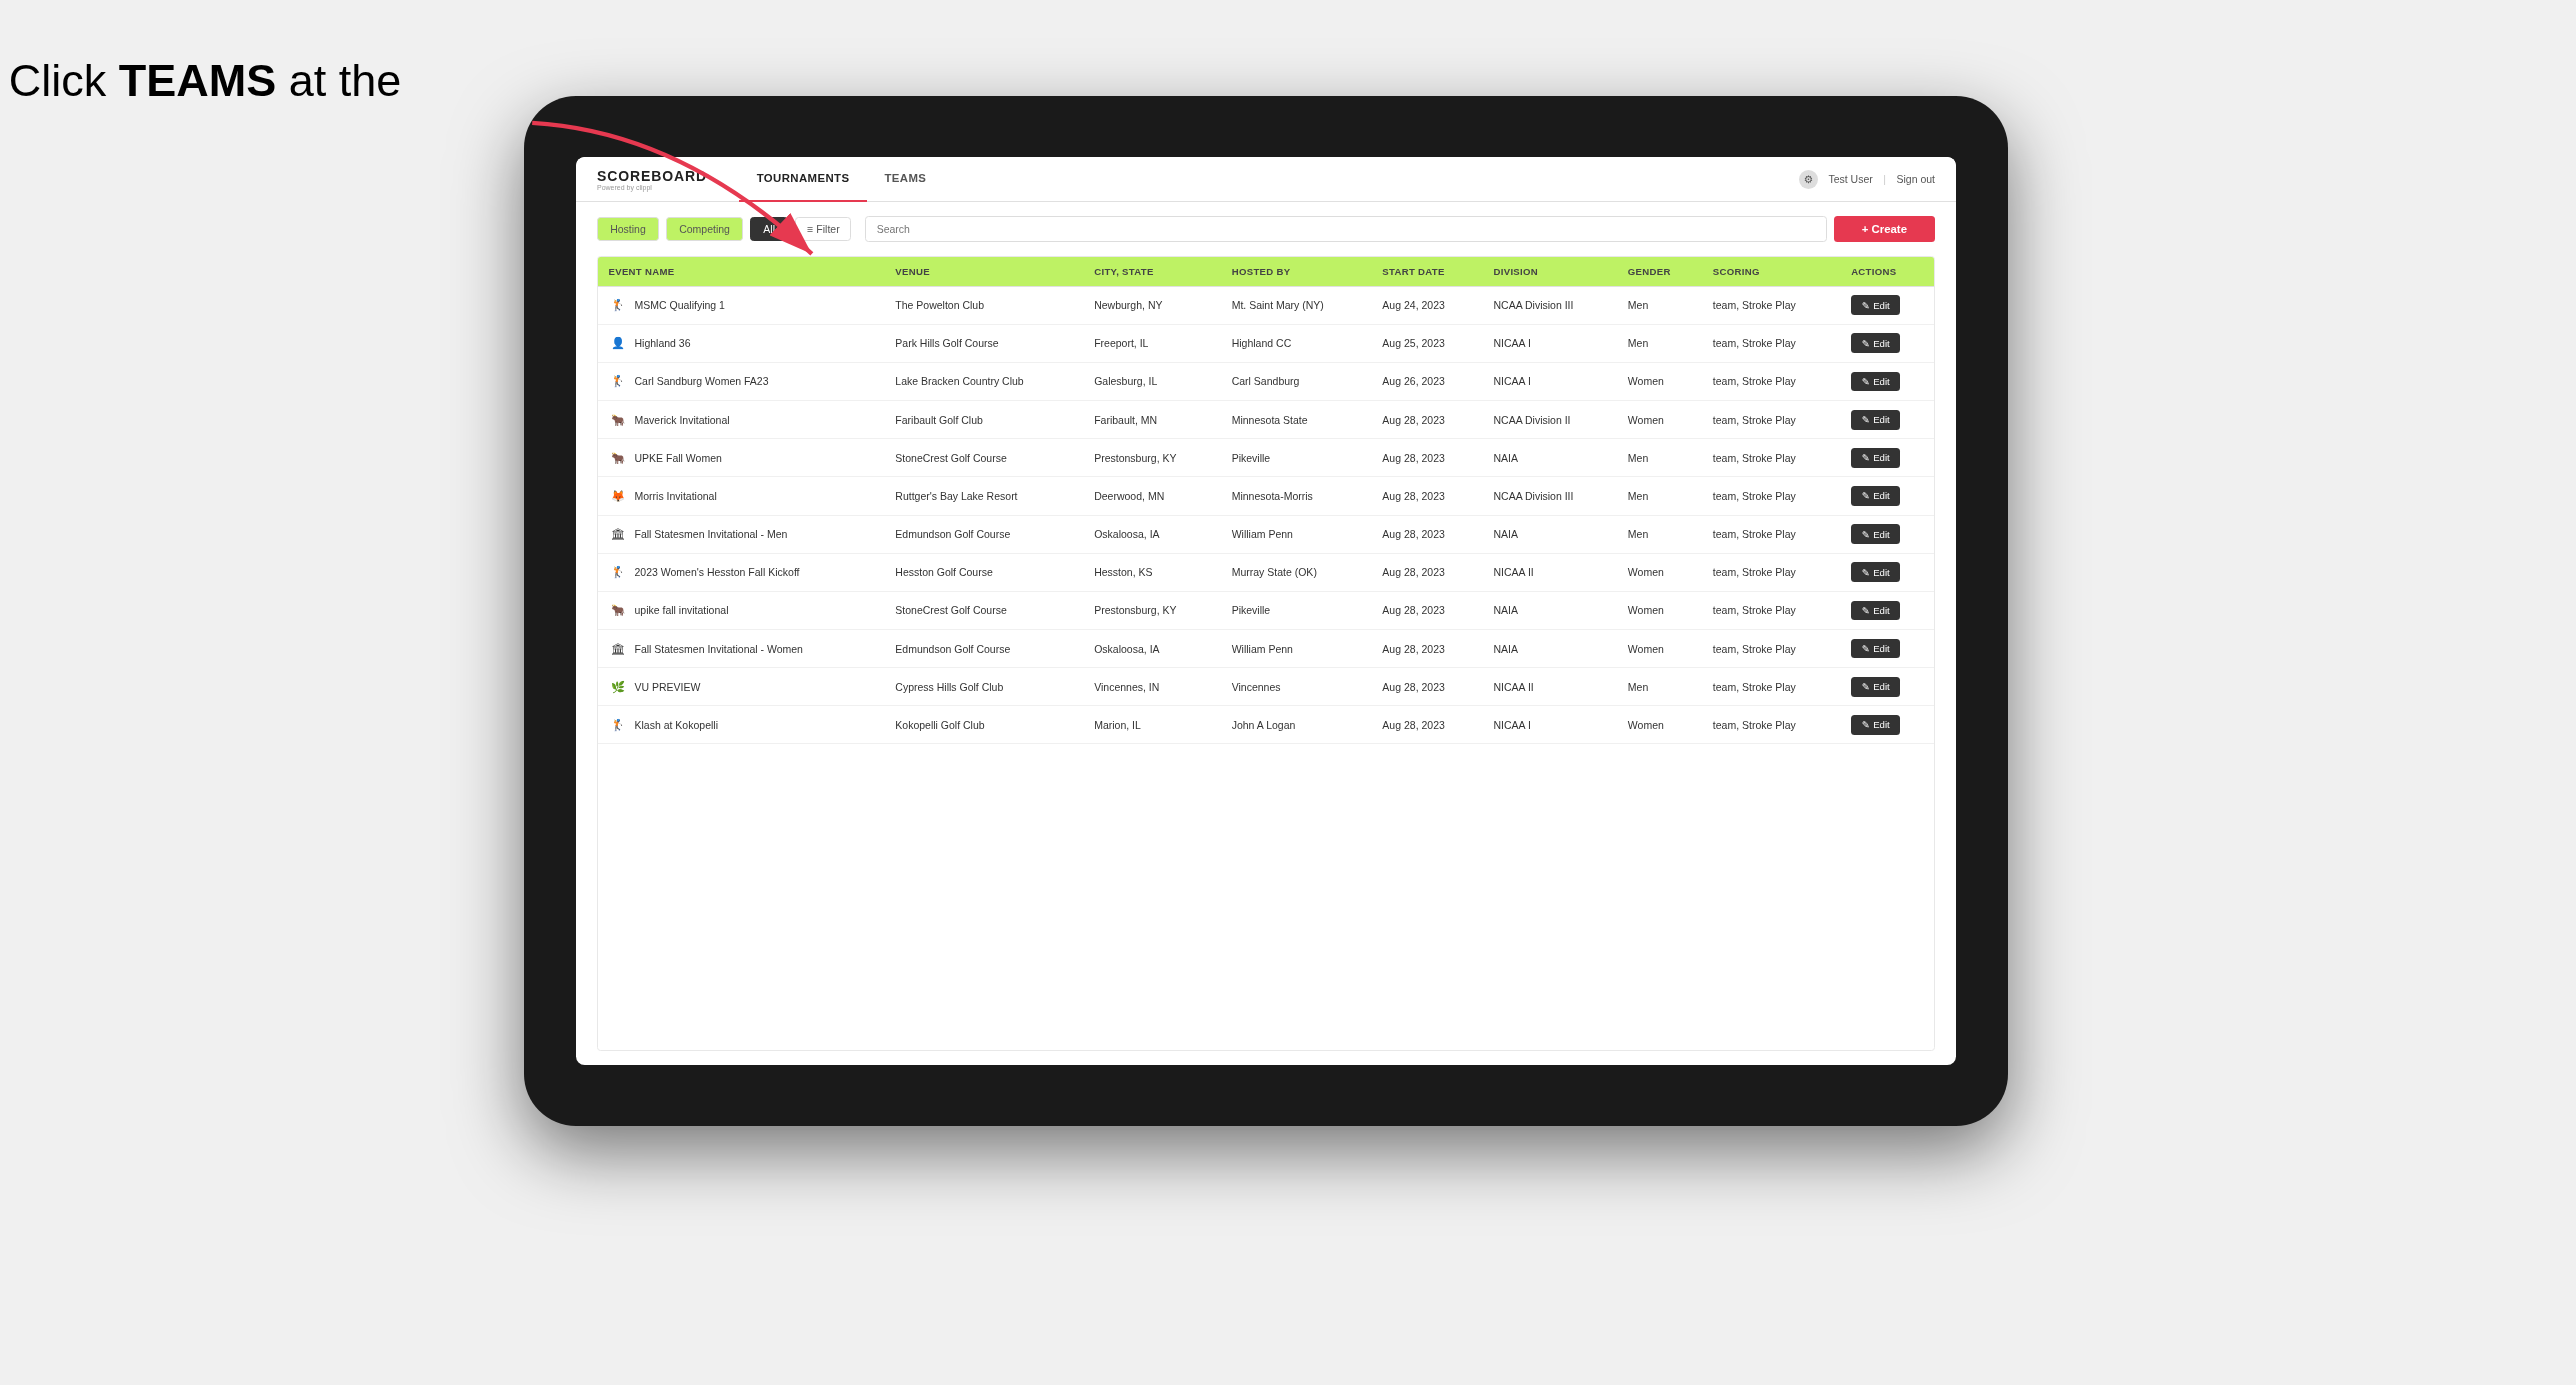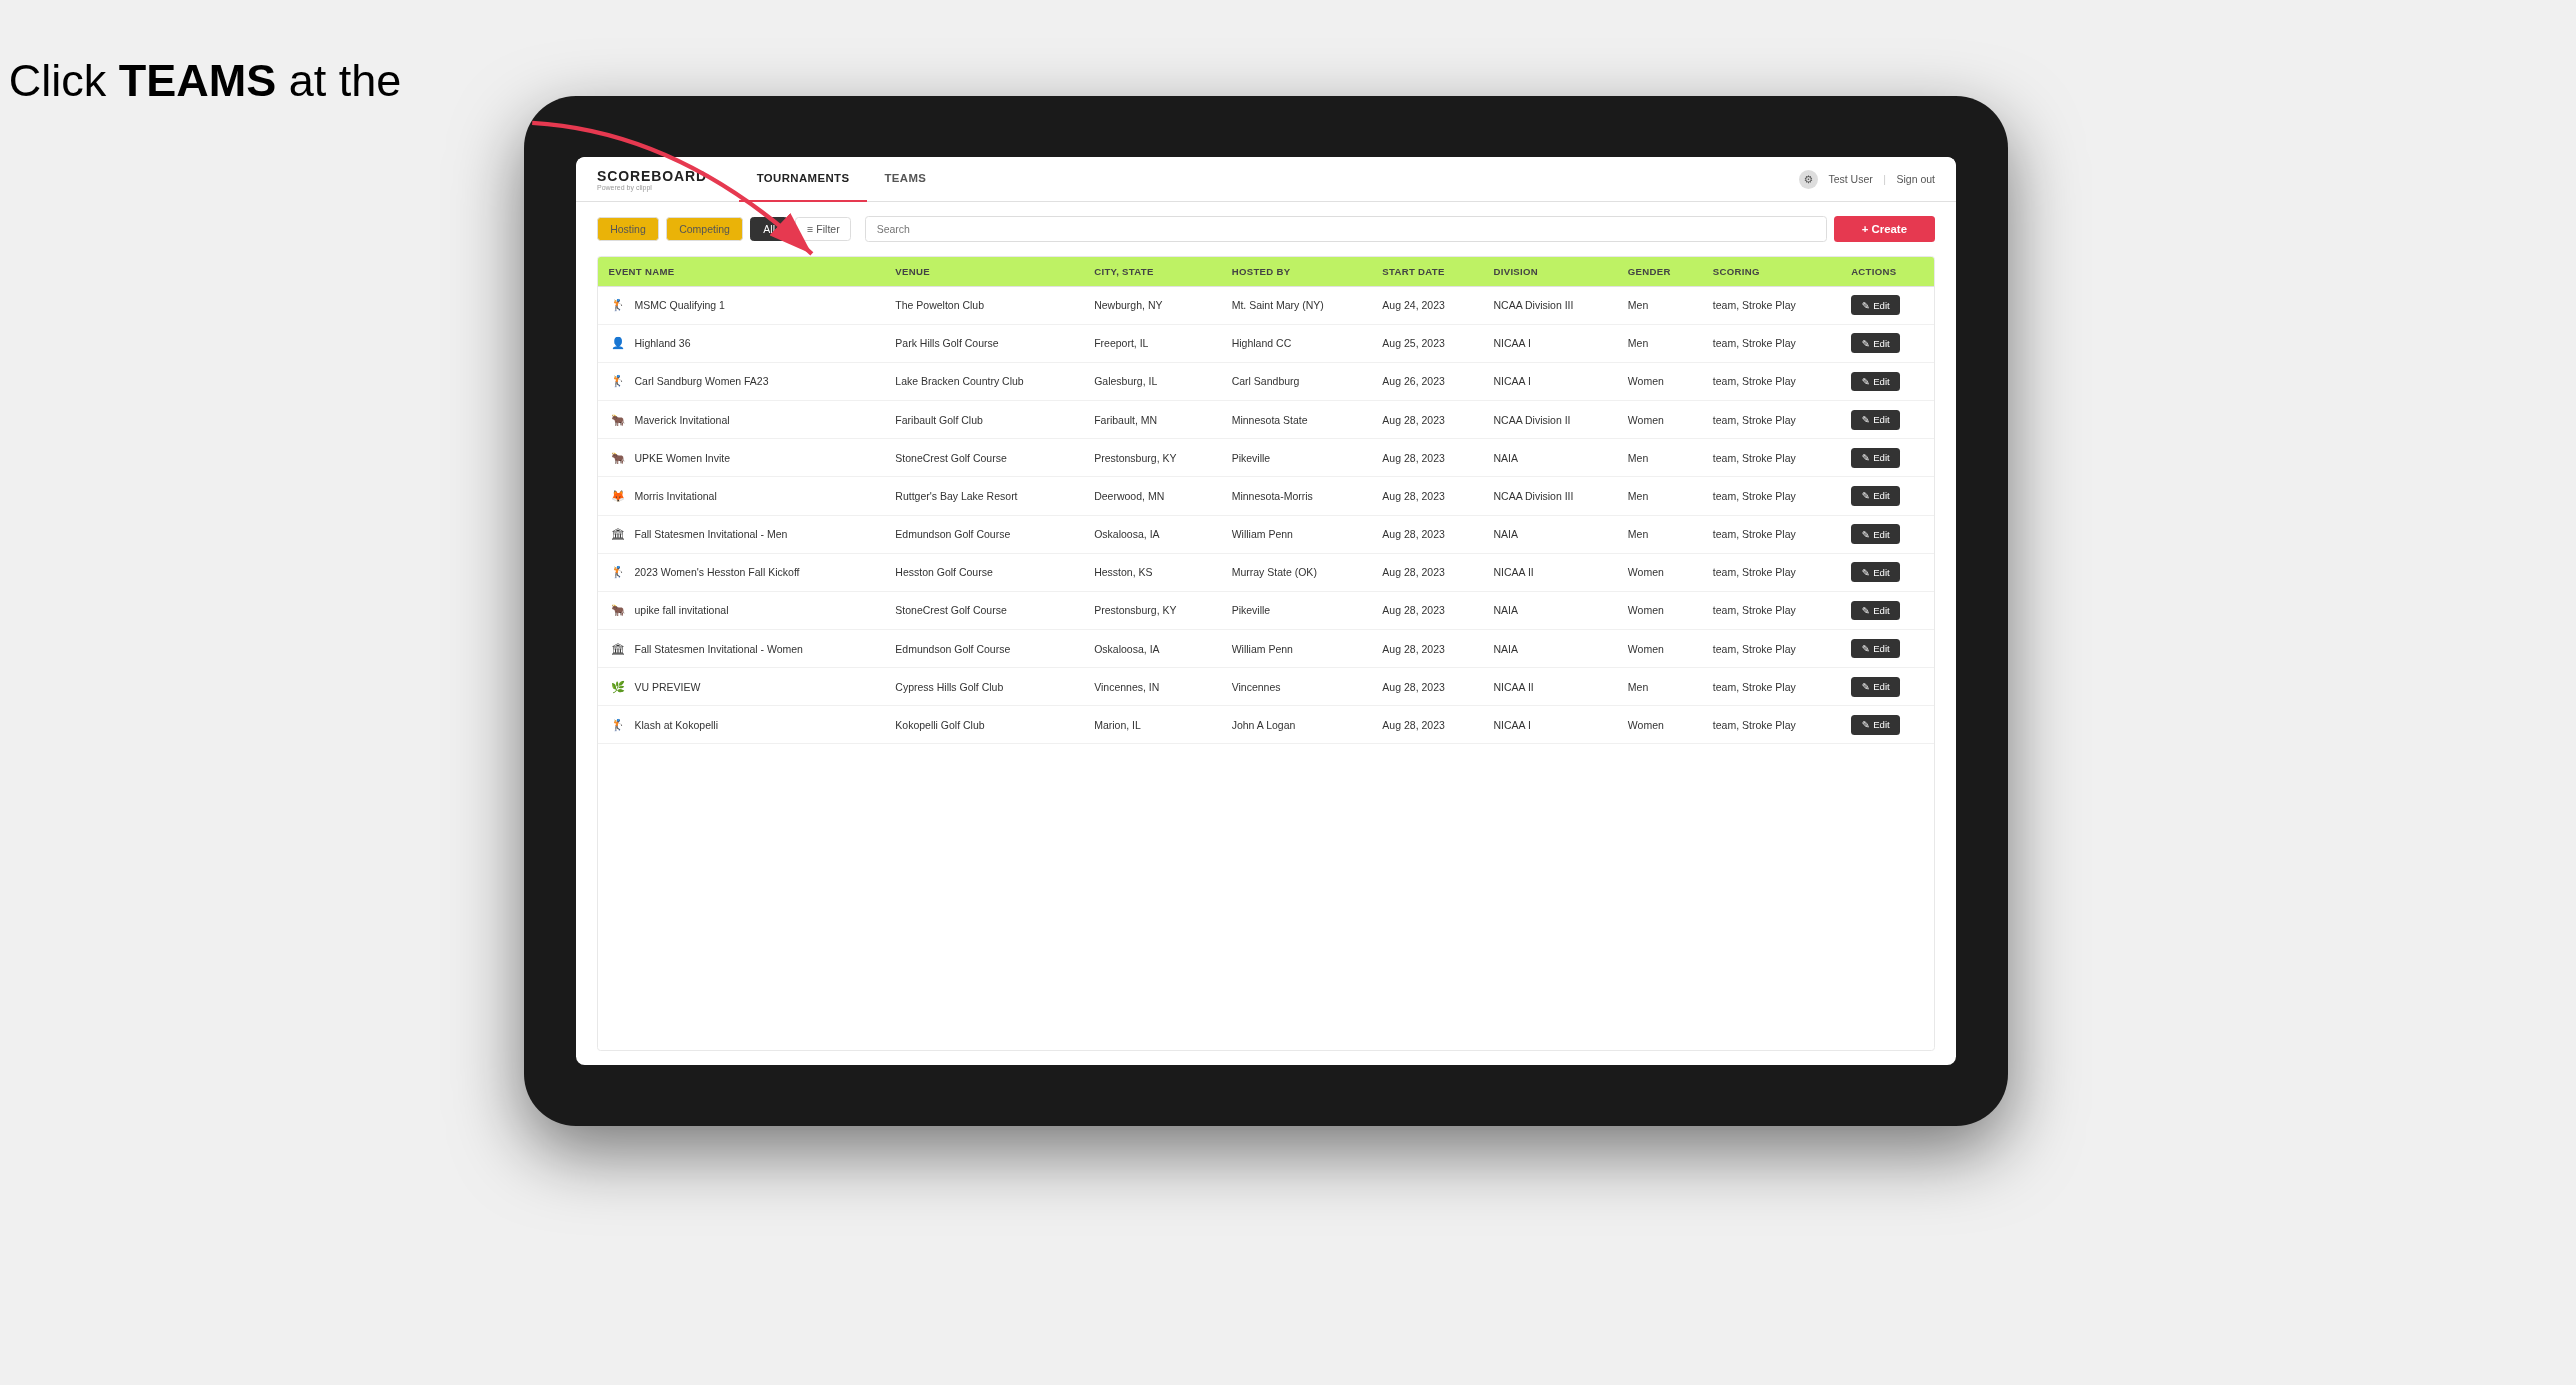--- a/index.html
+++ b/index.html
@@ -147,21 +147,21 @@
       align-items: center;
       margin-bottom: 14px;
       gap: 7px;
     }
     .filter-btn {
       padding: 5.2px 12.2px;
       border: 0.9px solid #ddd;
       border-radius: 3.5px;
       font-size: 10.5px;
       cursor: pointer;
-      background: #eab308;
+      background: #bef264;
       color: #555;
     }
     .filter-btn.active-tab {
       background: #333;
       color: #fff;
       border-color: #333;
     }
     .filter-btn-icon {
       display: flex;
       align-items: center;
@@ -432,21 +432,21 @@
       <button class="edit-btn">
         <span>✎</span>
         <span>Edit</span>
       </button>
     </td>
   </tr>
               <tr>
     <td>
       <div class="event-name-cell">
         <div class="event-icon">🐂</div>
-        <span>UPKE Women Invite</span>
+        <span>UPKE Fall Women</span>
       </div>
     </td>
     <td>StoneCrest Golf Course</td>
     <td>Prestonsburg, KY</td>
     <td>Pikeville</td>
     <td>Aug 28, 2023</td>
     <td>NAIA</td>
     <td>Men</td>
     <td>team, Stroke Play</td>
     <td>

